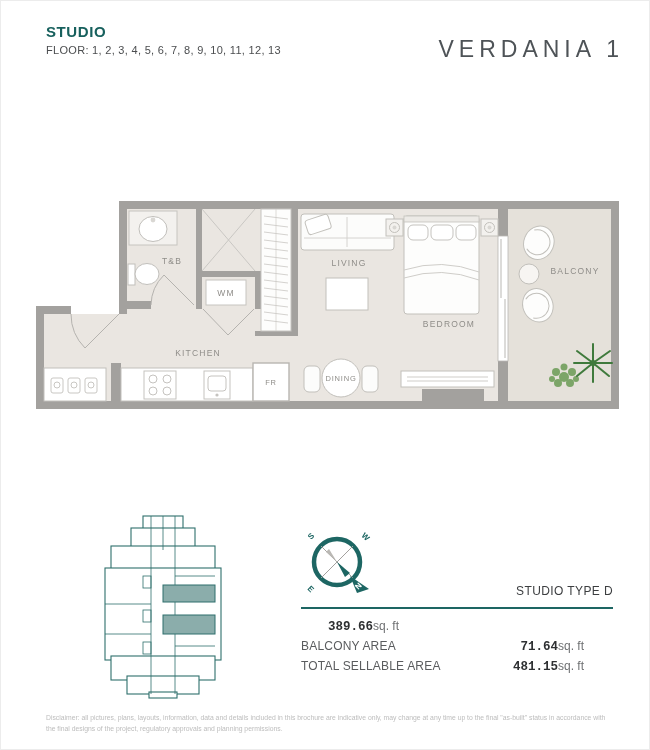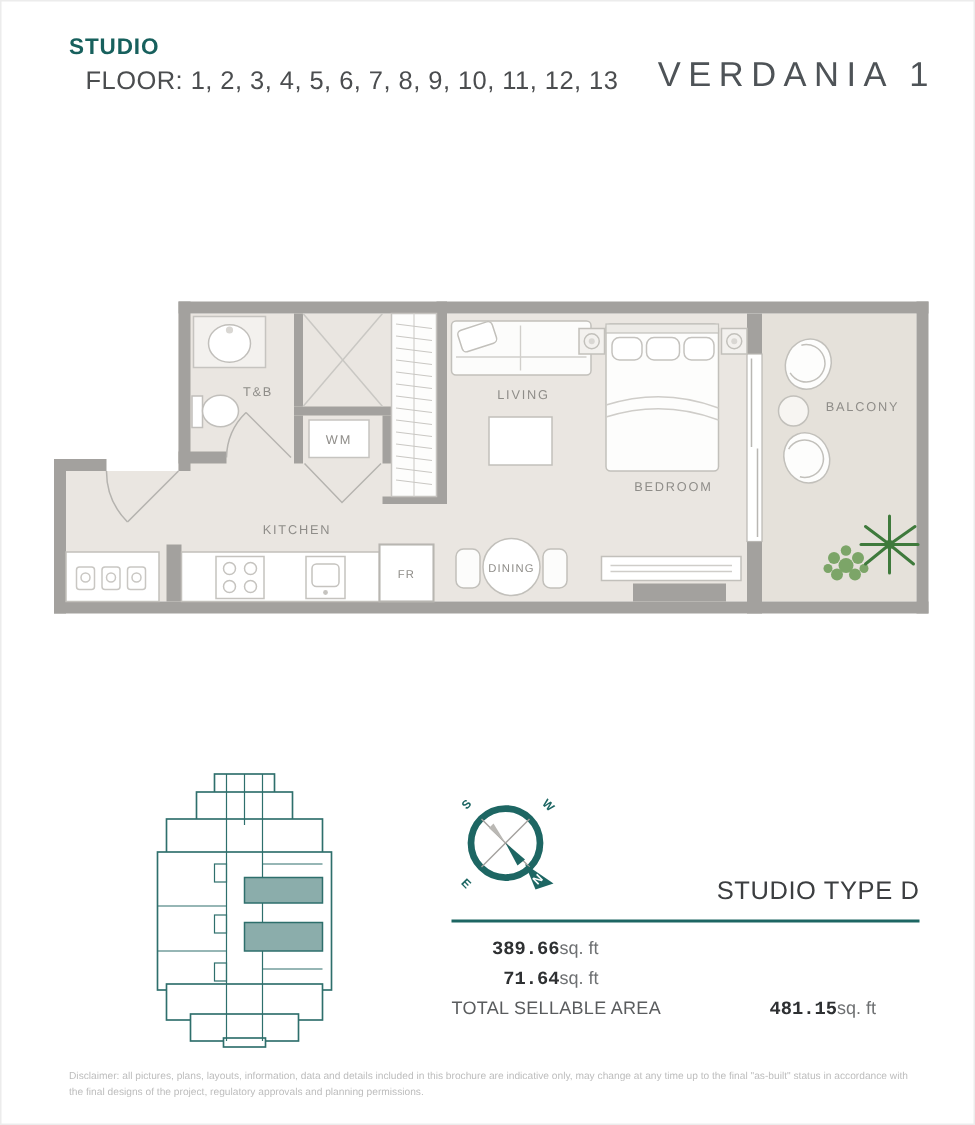--- a/index.html
+++ b/index.html
@@ -1,35 +1,35 @@
 <!DOCTYPE html>
 <html><head>
 <meta charset="utf-8">
 <style>
   html,body{margin:0;padding:0;background:#fff;}
   .page{position:relative;width:650px;height:750px;background:#ffffff;overflow:hidden;
         font-family:"Liberation Sans",sans-serif;border:1px solid #ececec;box-sizing:border-box;}
   
   .studio-title{position:absolute;left:45px;top:22px;font-size:15px;font-weight:bold;
         color:#17605d;letter-spacing:.6px;}
-  .floor-line{position:absolute;left:56px;top:43px;font-size:17px;color:#4b4d4f;letter-spacing:.3px;}
+  .floor-line{position:absolute;left:45px;top:43px;font-size:11px;color:#4b4d4f;letter-spacing:.3px;}
   .brand{position:absolute;right:25px;top:35px;font-size:23px;font-weight:300;color:#4e5357;
         letter-spacing:5px;}
   
   .plan{position:absolute;left:25px;top:185px;}
   .room-label{font-size:8.5px;fill:#8f8d89;letter-spacing:1.2px;}
   .room-label-sm{font-size:7.5px;fill:#8f8d89;letter-spacing:.8px;}
   
   .keyplan{position:absolute;left:102px;top:513px;}
   
   .compass{position:absolute;left:298px;top:520px;}
   .compass text{font-size:8px;font-weight:bold;fill:#1d6663;}
   
   .details{position:absolute;left:300px;top:583px;width:312px;}
-  .type-title{font-size:17px;color:#3c3e40;text-align:right;letter-spacing:.4px;}
+  .type-title{font-size:12px;color:#3c3e40;text-align:right;letter-spacing:.4px;}
   .sep{border:none;border-top:2px solid #1d6663;margin:9px 0 10px 0;}
   .area-row{display:flex;align-items:baseline;font-size:12px;color:#5a5c5e;height:20px;}
   .area-row .lbl{flex:0 0 185px;letter-spacing:.2px;}
   .area-row .val{flex:0 0 72px;text-align:right;font-weight:bold;color:#2e3032;font-size:12.5px;font-family:Liberation Mono, monospace;}
   .area-row .unit{flex:1;text-align:left;color:#6e7072;}
   
   .disclaimer{position:absolute;left:45px;top:712px;width:566px;font-size:6.8px;line-height:1.55;
         color:#bdbdbd;}
 </style>
 </head>
@@ -276,20 +276,21 @@
   </svg>
 
   <div class="details">
     <div class="type-title">STUDIO TYPE D</div>
     <hr class="sep">
     <div class="area-row">
       <span class="val">389.66</span>
       <span class="unit">sq. ft</span>
     </div>
     <div class="area-row">
+      <span class="lbl">BALCONY AREA</span>
       <span class="val">71.64</span>
       <span class="unit">sq. ft</span>
     </div>
     <div class="area-row">
       <span class="lbl">TOTAL SELLABLE AREA</span>
       <span class="val">481.15</span>
       <span class="unit">sq. ft</span>
     </div>
   </div>
 

